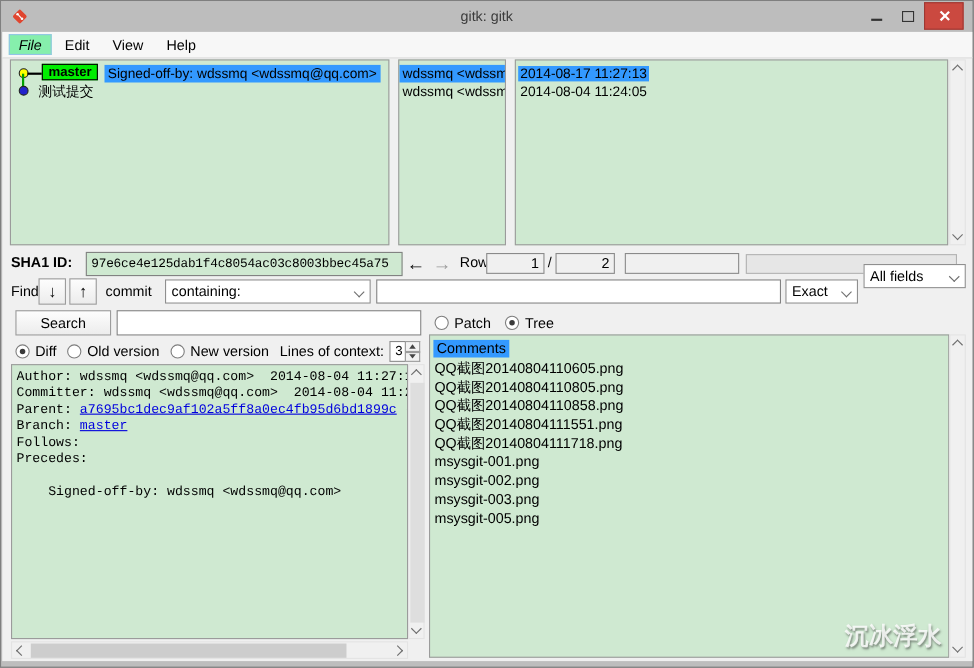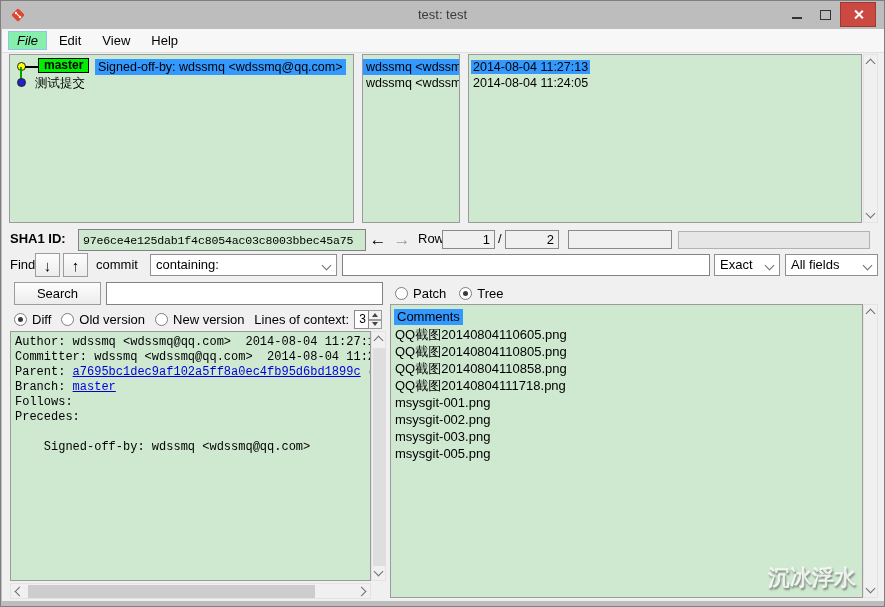--- a/index.html
+++ b/index.html
@@ -90,21 +90,21 @@
 
 <div id="window">
 
   <div class="titlebar">
     <svg class="app-icon" viewBox="0 0 16 16">
       <rect x="3.2" y="3.2" width="9.6" height="9.6" rx="1.5" fill="#e0452f" transform="rotate(45 8 8)"></rect>
       <circle cx="6" cy="6" r="1.2" fill="#fff"></circle>
       <circle cx="10" cy="10" r="1.2" fill="#fff"></circle>
       <line x1="6.8" y1="6.8" x2="9.2" y2="9.2" stroke="#fff" stroke-width="1.1"></line>
     </svg>
-    <div class="win-title">test: test</div>
+    <div class="win-title">gitk: gitk</div>
     <div class="tb-controls">
       <div class="tb-btn">
           <span class="min-glyph"></span>
         </div>
       <div class="tb-btn">
           <span class="max-glyph"></span>
         </div>
       <div class="tb-btn close">
           <span class="x-glyph"></span>
         </div>
@@ -129,21 +129,21 @@
       <span class="node abs" style="left:7px;top:23px;background:#2222cc;"></span>
       <div class="cell" style="left:25px;top:20px;">测试提交</div>
     </div>
 
     <div class="pane abs" style="left:360px;top:1px;width:98px;height:169px;">
       <div class="cell sel" style="left:0;top:4px;width:98px;padding-left:3px;">wdssmq &lt;wdssmq@qq.com&gt;</div>
       <div class="cell" style="left:0;top:20px;width:98px;padding-left:3px;">wdssmq &lt;wdssmq@qq.com&gt;</div>
     </div>
 
     <div class="pane abs" style="left:466px;top:1px;width:394px;height:169px;">
-      <div class="cell" style="left:2px;top:4px;"><span class="sel" style="padding:0 2px;">2014-08-04 11:27:13</span></div>
+      <div class="cell" style="left:2px;top:4px;"><span class="sel" style="padding:0 2px;">2014-08-17 11:27:13</span></div>
       <div class="cell" style="left:4px;top:20px;">2014-08-04 11:24:05</div>
     </div>
 
     <div class="vscroll" style="left:861px;top:1px;height:169px;">
       <span class="sb-arrow" style="left:0;top:2px;">
           <span class="chev up"></span>
         </span>
       <span class="sb-arrow" style="left:0;bottom:2px;">
           <span class="chev down"></span>
         </span>
@@ -160,21 +160,21 @@
     <div class="field" style="left:566px;top:177px;width:104px;"></div>
     <div class="progress" style="left:676px;top:178px;width:192px;height:18px;"></div>
 
     <div class="lbl" style="left:8px;top:202px;">Find</div>
     <div class="btn" style="left:33px;top:200px;width:25px;height:24px;font-size:15px;font-weight:bold;">↓</div>
     <div class="btn" style="left:61px;top:200px;width:25px;height:24px;font-size:15px;font-weight:bold;">↑</div>
     <div class="lbl" style="left:94px;top:202px;">commit</div>
     <div class="combo" style="left:148px;top:201px;width:187px;"><span>containing:</span><span class="chev down"></span></div>
     <input class="entry" style="left: 340px; top: 201px; width: 368px;" value="">
     <div class="combo" style="left:712px;top:201px;width:66px;"><span>Exact</span><span class="chev down"></span></div>
-    <div class="combo" style="left:783px;top:201px;width:93px;"><span>All fields</span><span class="chev down"></span></div>
+    <div class="combo" style="left:783px;top:187px;width:93px;"><span>All fields</span><span class="chev down"></span></div>
 
     <div class="btn" style="left:12px;top:229px;width:87px;height:23px;text-align:center;">Search</div>
     <input class="entry" style="left: 104px; top: 229px; width: 277px; height: 23px;" value="">
 
     <div class="radiorow" style="left:12px;top:257px;width:368px;">
       <span class="radio checked"></span>
       <span>Diff</span>
       <span class="radio" style="margin-left:5px;"></span>
       <span>Old version</span>
       <span class="radio" style="margin-left:5px;"></span>
@@ -227,20 +227,21 @@
       <span>Patch</span>
       <span class="radio checked" style="margin-left:8px;"></span>
       <span>Tree</span>
     </div>
 
     <div class="pane abs" style="left:388px;top:251px;width:473px;height:294px;">
       <div><span class="fl-header">Comments</span></div>
       <div class="fl-row">QQ截图20140804110605.png</div>
       <div class="fl-row">QQ截图20140804110805.png</div>
       <div class="fl-row">QQ截图20140804110858.png</div>
+      <div class="fl-row">QQ截图20140804111551.png</div>
       <div class="fl-row">QQ截图20140804111718.png</div>
       <div class="fl-row">msysgit-001.png</div>
       <div class="fl-row">msysgit-002.png</div>
       <div class="fl-row">msysgit-003.png</div>
       <div class="fl-row">msysgit-005.png</div>
       <div class="watermark">
         <div class="wm-title">沉冰浮水</div>
       </div>
     </div>
     <div class="vscroll" style="left:861px;top:251px;height:294px;">

